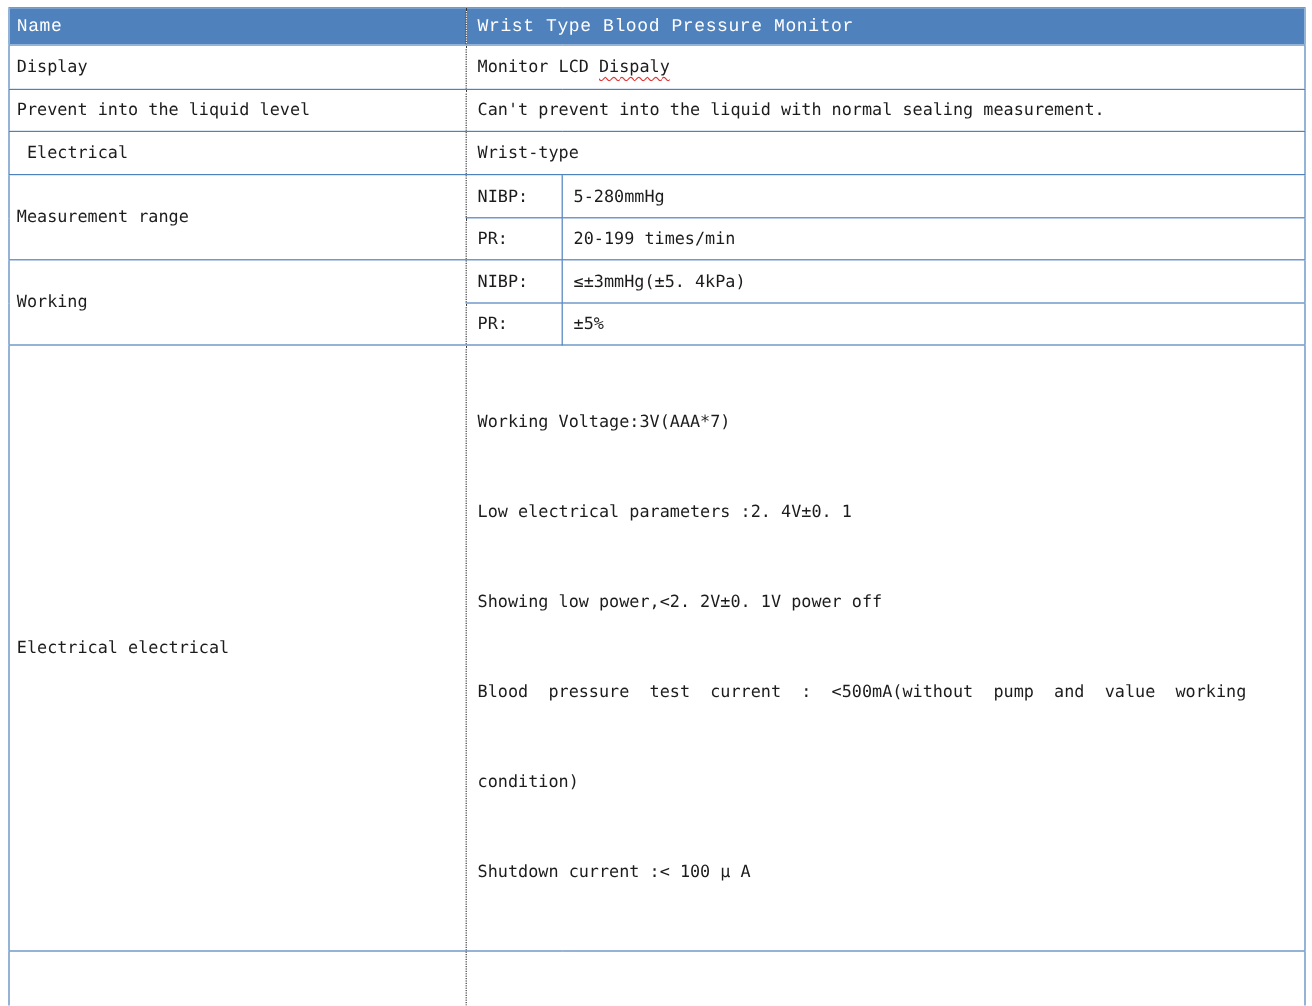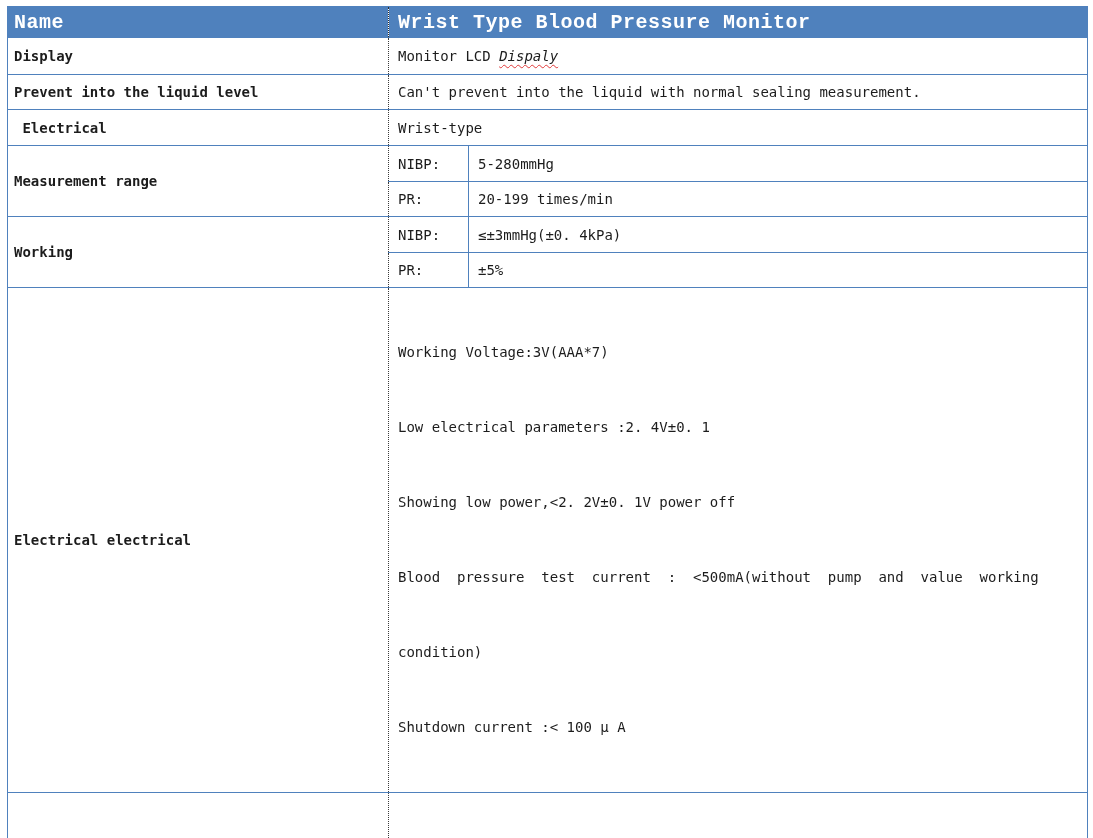--- a/index.html
+++ b/index.html
@@ -27,46 +27,44 @@
     border-top:1px solid var(--bd);
     border-bottom:1px solid var(--bd);
     padding:2px 8px 2px 6px;
     vertical-align:middle;
     white-space:pre-wrap;
     overflow:hidden;
   }
   td.lbl{
     border-right:1px dotted var(--dot);
     padding-left:6px;
-    font-weight:bold;
   }
   td.sub{
     border-right:1px solid var(--bd);
     padding-left:9px;
   }
   td.val{
     padding-left:9px;
   }
   tr.hdr td{
     background:var(--hdr-bg);
     color:#ffffff;
     font-family:"Liberation Mono", monospace;
-    font-weight:bold;
-    font-size:20px;
+    font-weight:normal;
+    font-size:15px;
     letter-spacing:0.5px;
   }
   tr.hdr td.lbl{border-right:1px dotted #2e2e2e;}
   .multiline{line-height:25px;}
   .sp{
     text-decoration-line:underline;
     text-decoration-style:wavy;
     text-decoration-color:var(--sp);
     text-decoration-thickness:1px;
     text-underline-offset:3px;
-    font-style:italic;
   }
 </style>
 </head>
 <body>
 
 <table class="spec">
   <colgroup>
     <col style="width:381px">
     <col style="width:80px">
     <col style="width:619px">
@@ -99,21 +97,21 @@
     <td class="val">5-280mmHg</td>
   </tr>
   <tr style="height:35px">
     <td class="sub">PR:</td>
     <td class="val">20-199 times/min</td>
   </tr>
 
   <tr style="height:36px">
     <td class="lbl" rowspan="2">Working</td>
     <td class="sub">NIBP:</td>
-    <td class="val">≤±3mmHg(±0. 4kPa)</td>
+    <td class="val">≤±3mmHg(±5. 4kPa)</td>
   </tr>
   <tr style="height:35px">
     <td class="sub">PR:</td>
     <td class="val">±5%</td>
   </tr>
 
   <tr style="height:170px">
     <td class="lbl">Electrical electrical</td>
     <td class="val multiline" colspan="2">
       <div>Working Voltage:3V(AAA*7)</div>

